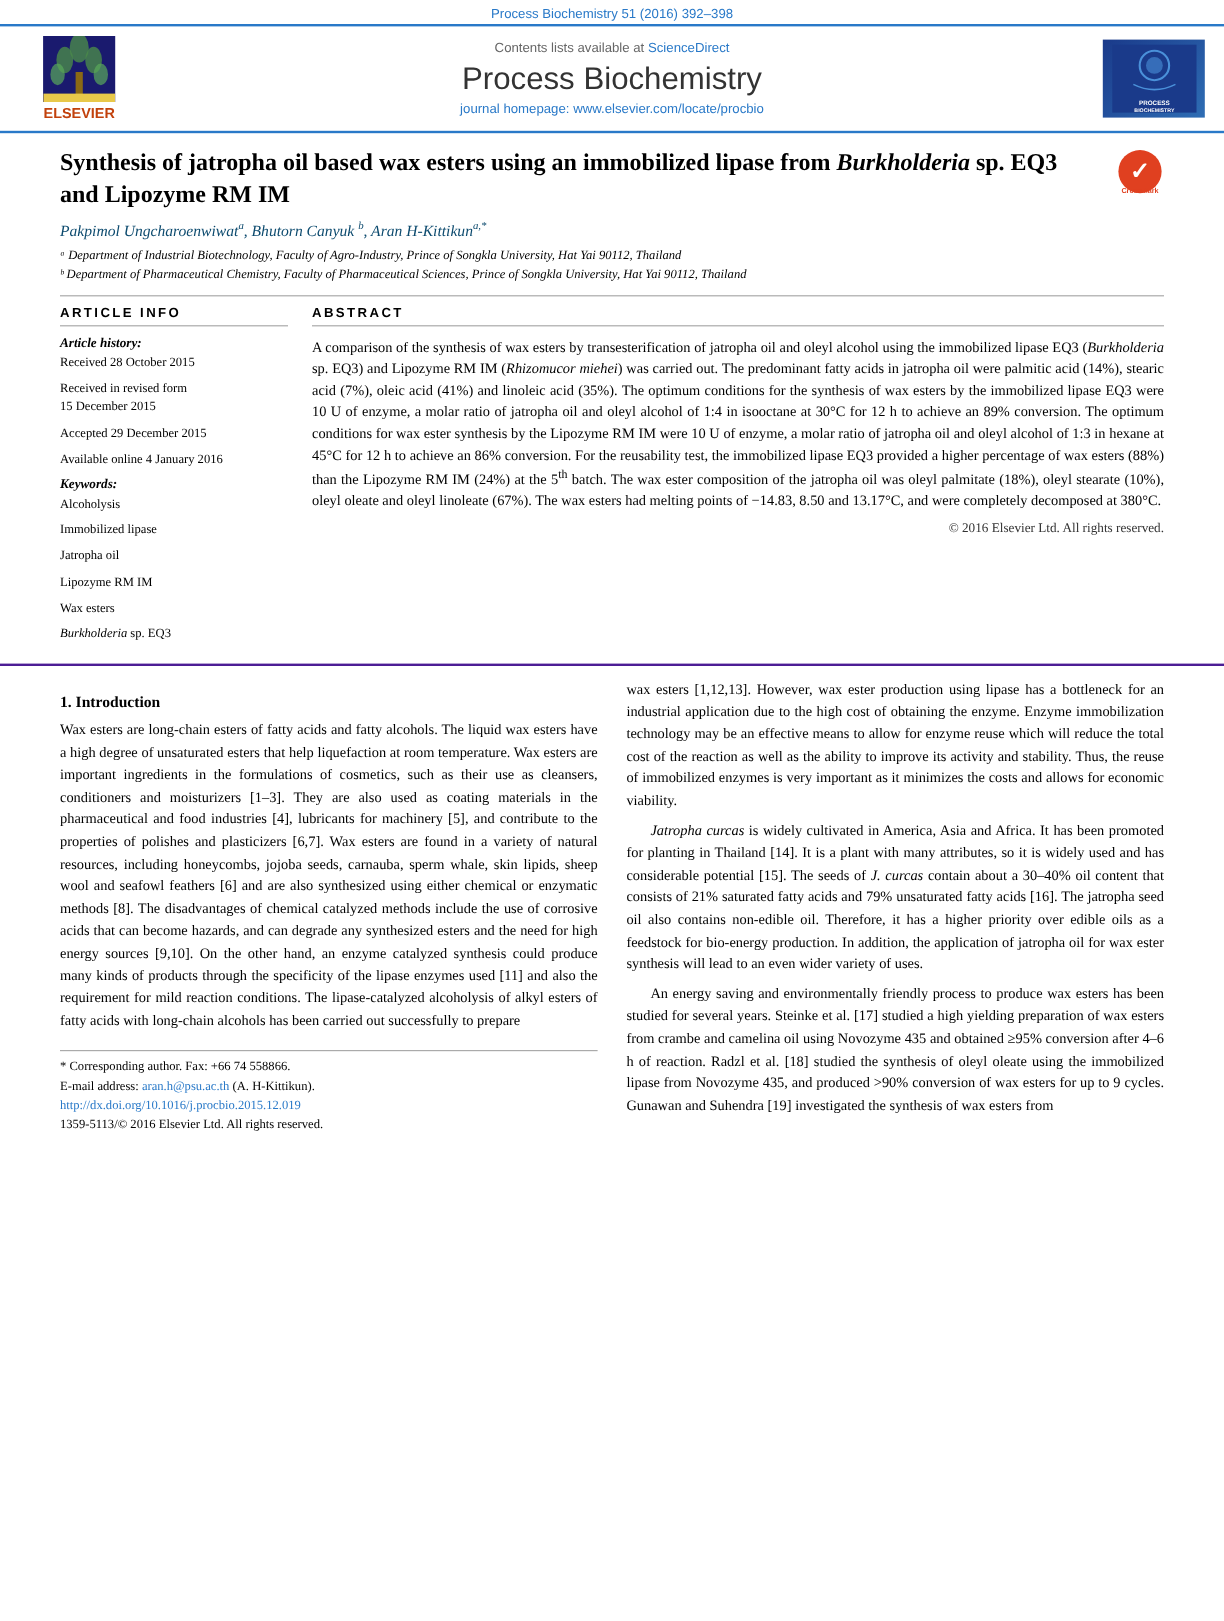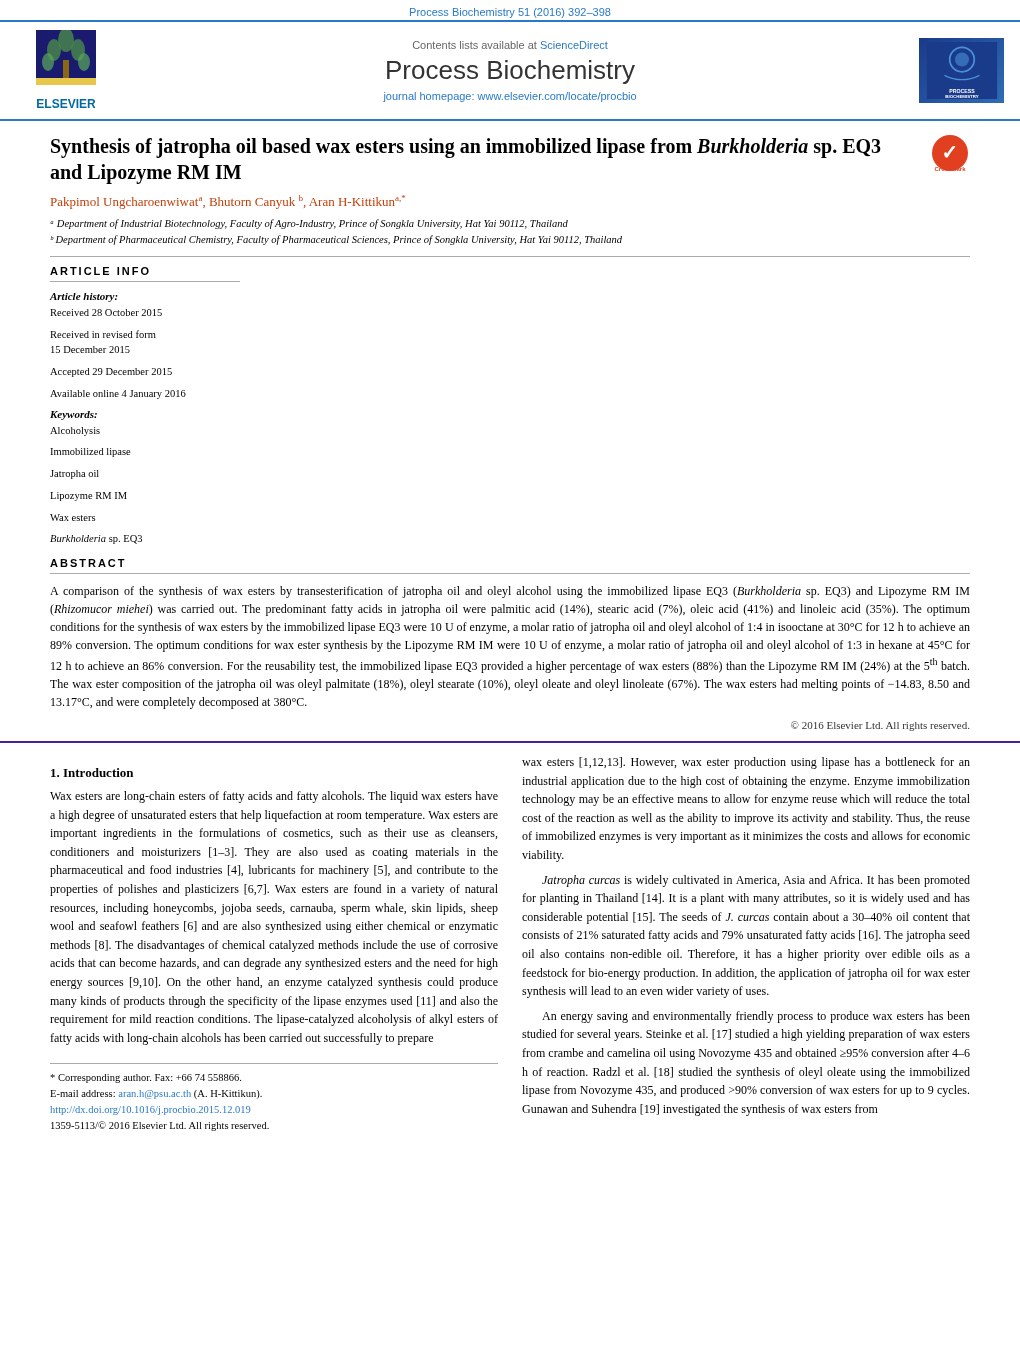--- a/index.html
+++ b/index.html
@@ -70,22 +70,22 @@
       width: 60px;
       height: 55px;
       background: #1a1a6e;
       position: relative;
       overflow: hidden;
     }
     .elsevier-label {
       font-family: Arial, sans-serif;
       font-size: 12px;
       font-weight: bold;
-      color: #0369a1;
-      margin-top: 12px;
+      color: #c2410c;
+      margin-top: 2px;
     }
     .procbio-logo {
       width: 85px;
       height: 65px;
       background: linear-gradient(135deg, #1a3a8a 0%, #2e6db4 100%);
       display: flex;
       flex-direction: column;
       align-items: center;
       justify-content: center;
       color: white;
@@ -112,42 +112,42 @@
       padding-right: 16px;
     }
     .crossmark {
       width: 40px;
       height: 40px;
       flex-shrink: 0;
     }
     .authors {
       font-size: 13px;
       margin-bottom: 6px;
-      color: #c2410c;
+      color: #0c4a6e;
+      font-style: italic;
     }
     .author-superscript {
       font-size: 9px;
       vertical-align: super;
     }
     .affiliations {
       font-size: 10.5px;
       line-height: 1.5;
       margin-bottom: 8px;
       font-style: italic;
     }
     .divider {
       border: none;
       border-top: 1px solid #aaa;
       margin: 8px 0;
     }
     .two-col {
       display: flex;
-      gap: 4px;
+      gap: 20px;
       margin-top: 8px;
-      flex-direction: column;
     }
     .article-info {
       width: 190px;
       flex-shrink: 0;
     }
     .article-info h3 {
       font-family: Arial, sans-serif;
       font-size: 11px;
       letter-spacing: 2px;
       text-transform: uppercase;

